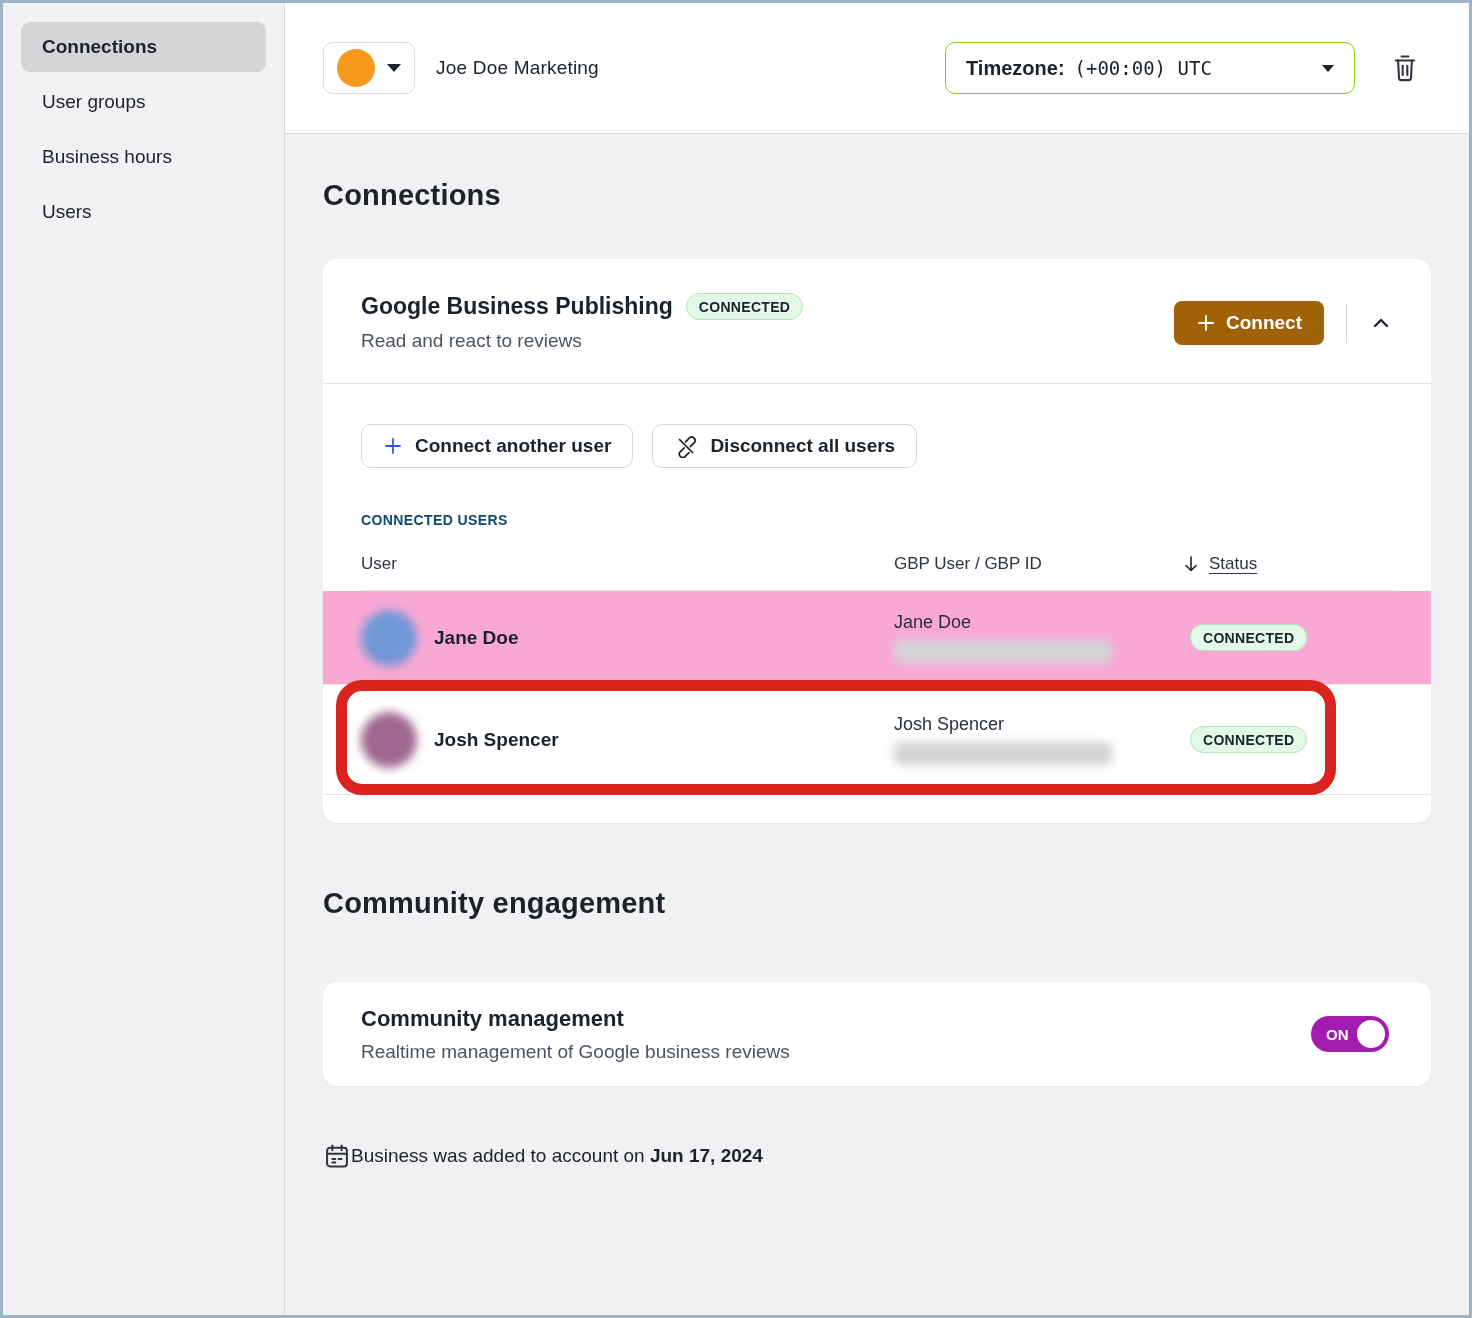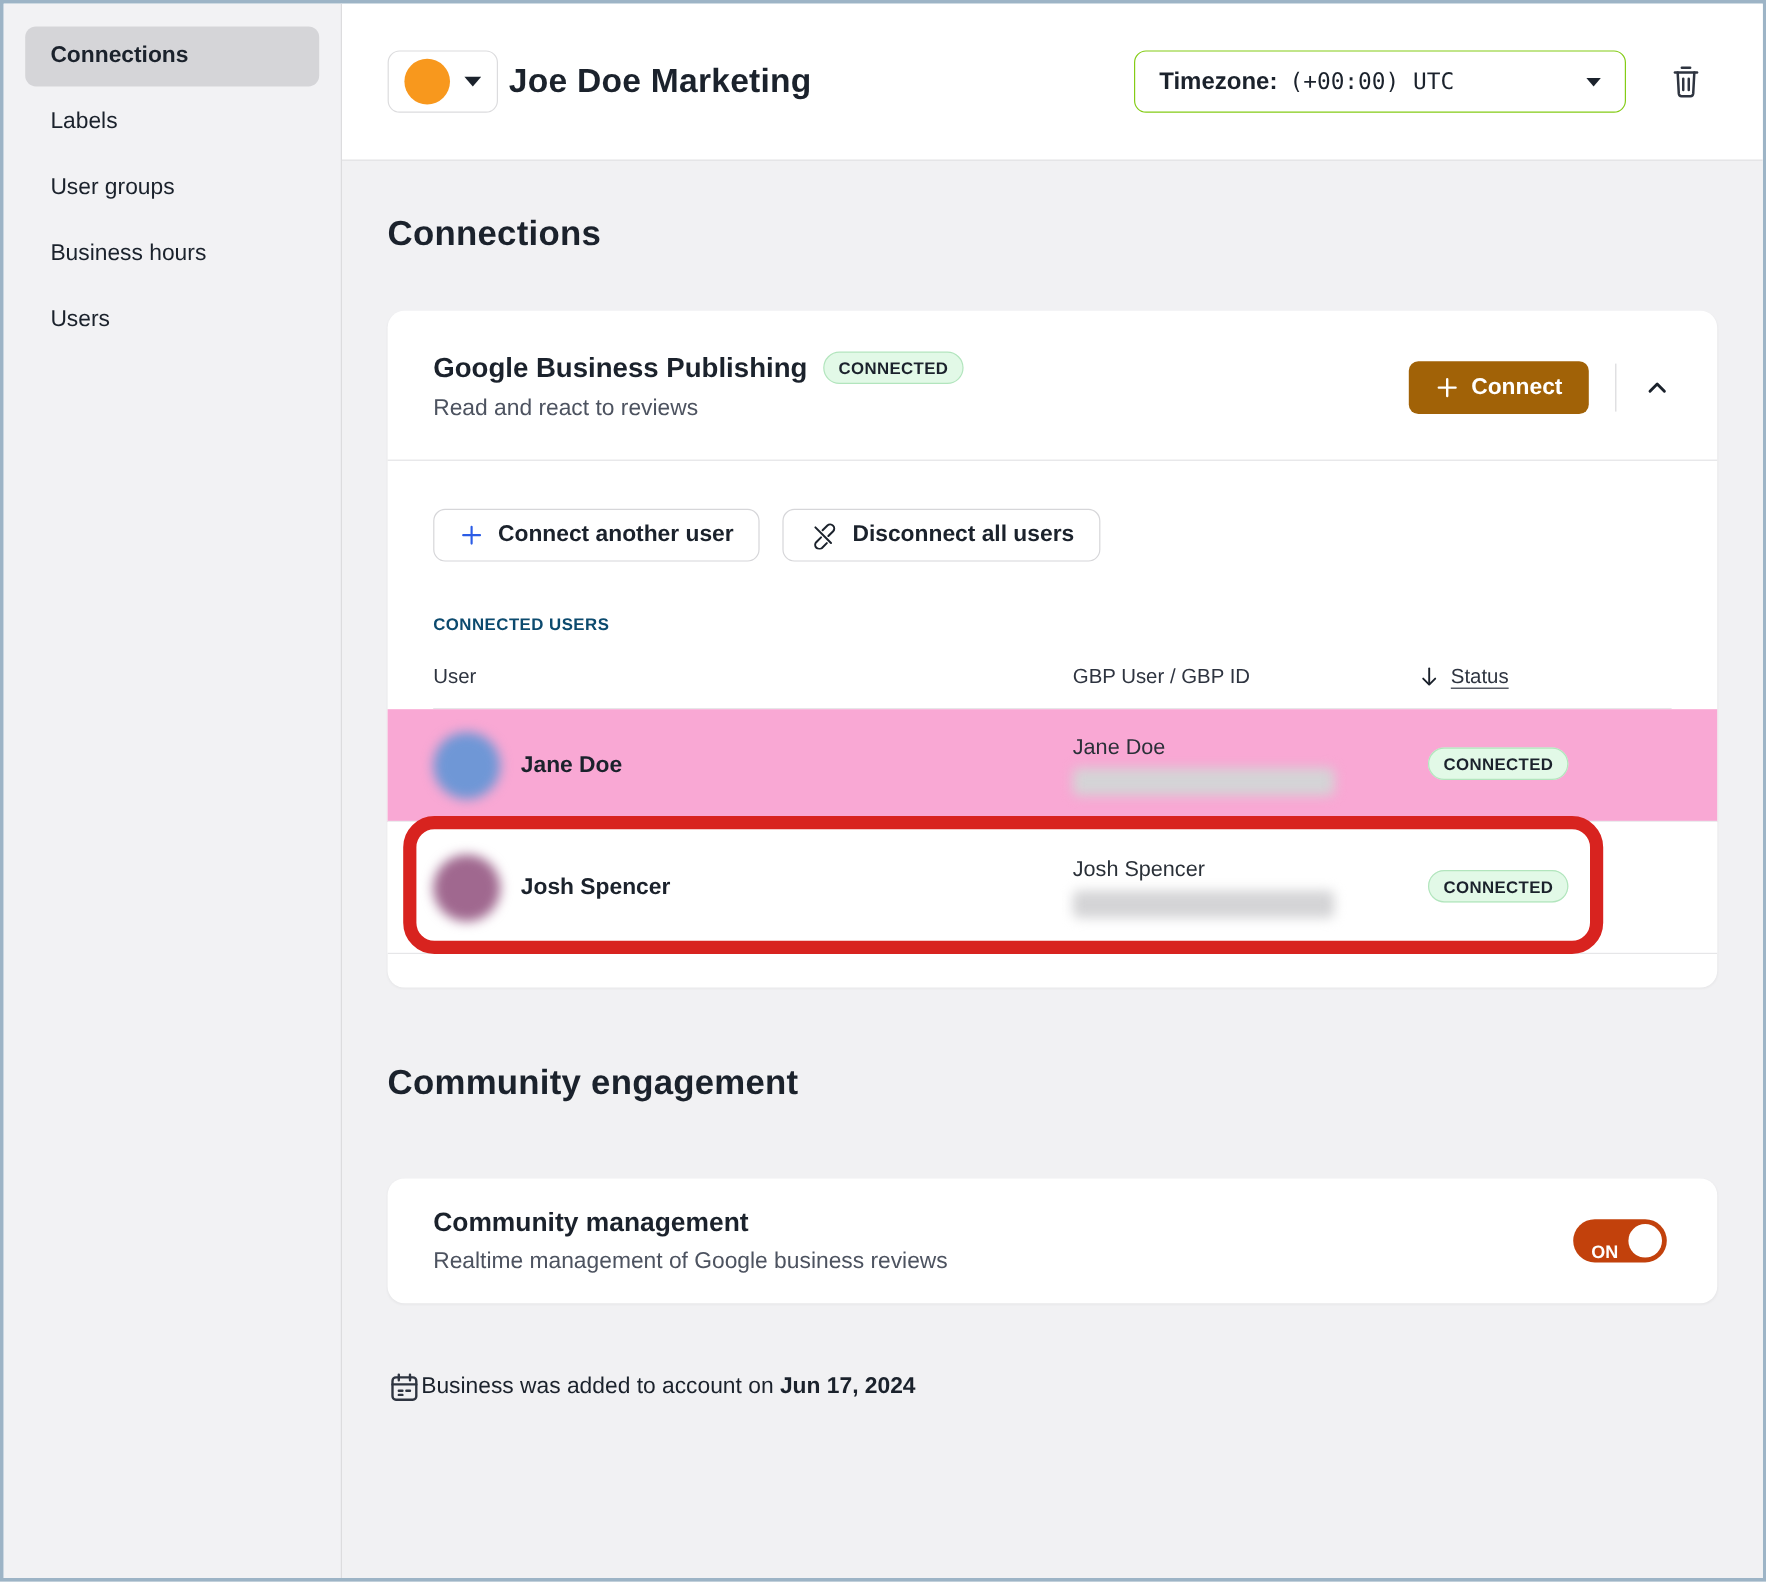--- a/index.html
+++ b/index.html
@@ -27,21 +27,21 @@
     height:131px; background:#fff; border-bottom:1px solid #dcdcde;
     display:flex; align-items:center; padding:0 50px 0 38px; flex-shrink:0;
   }
   .avatar-btn {
     width:92px; height:52px; border:1px solid #dcdcde; border-radius:10px;
     background:#fff; display:flex; align-items:center; justify-content:center;
     gap:12px; cursor:pointer;
   }
   .avatar-circle { width:38px; height:38px; border-radius:50%; }
   .caret { width:0; height:0; border-left:7px solid transparent; border-right:7px solid transparent; border-top:8px solid #1b222c; }
-  .biz-title { font-size:28px; font-weight:bold; margin-left:9px; letter-spacing:.2px; }
+  .biz-title { font-size:19px; font-weight:normal; margin-left:21px; letter-spacing:.2px; }
   .topbar-right { margin-left:auto; display:flex; align-items:center; gap:36px; }
   .tz-select {
     width:410px; height:52px; border:1px solid #84cc16; border-radius:10px;
     background:#fff; display:flex; align-items:center; padding:0 20px;
     font-size:20px; cursor:pointer;
   }
   .tz-label { font-weight:bold; margin-right:10px; }
   .tz-value { font-family:"DejaVu Sans Mono", monospace; font-size:19px; color:#1b222c; }
   .tz-select .caret { margin-left:auto; border-left-width:6px; border-right-width:6px; border-top-width:7px; }
   .icon-btn { background:none; border:none; cursor:pointer; display:flex; align-items:center; }
@@ -98,35 +98,34 @@
   .highlight-box {
     position:absolute; left:13px; top:421px; width:1000px; height:115px;
     border:11px solid #d8231f; border-radius:26px; pointer-events:none; z-index:5;
   }
   .card-bottom-pad { height:28px; }
   .h2 { font-size:29px; font-weight:bold; margin-top:64px; letter-spacing:.2px; }
   .card2 { margin-top:62px; height:104px; display:flex; align-items:center; padding:0 42px 0 38px; justify-content:space-between; }
   .cm-title { font-size:22px; font-weight:bold; }
   .cm-desc { font-size:19px; color:#4d5360; margin-top:9px; }
   .toggle {
-    width:78px; height:36px; border-radius:18px; background:#c2410c;
-    display:flex; align-items:flex-end; cursor:pointer; position:relative; border:none;
+    width:78px; height:36px; border-radius:18px; background:#a21caf;
+    display:flex; align-items:center; cursor:pointer; position:relative; border:none;
   }
   .toggle-label { color:#fff; font-size:15px; font-weight:bold; margin-left:15px; font-family:"Liberation Sans", sans-serif; }
   .toggle-knob { position:absolute; right:4px; top:4px; width:28px; height:28px; border-radius:50%; background:#fff; }
   .footer-note { margin-top:56px; display:flex; align-items:center; font-size:19px; color:#1b222c; }
   .footer-date { font-weight:bold; }
   svg { display:block; }
 </style>
 </head>
 <body>
 
 <nav class="sidebar">
   <div class="side-item active">Connections</div>
-  <div class="side-item">Labels</div>
   <div class="side-item">User groups</div>
   <div class="side-item">Business hours</div>
   <div class="side-item">Users</div>
 </nav>
 
 <div class="main">
 
   <header class="topbar">
     <button class="avatar-btn">
       <span class="avatar-circle" style="background: rgb(248, 152, 29);"></span>

